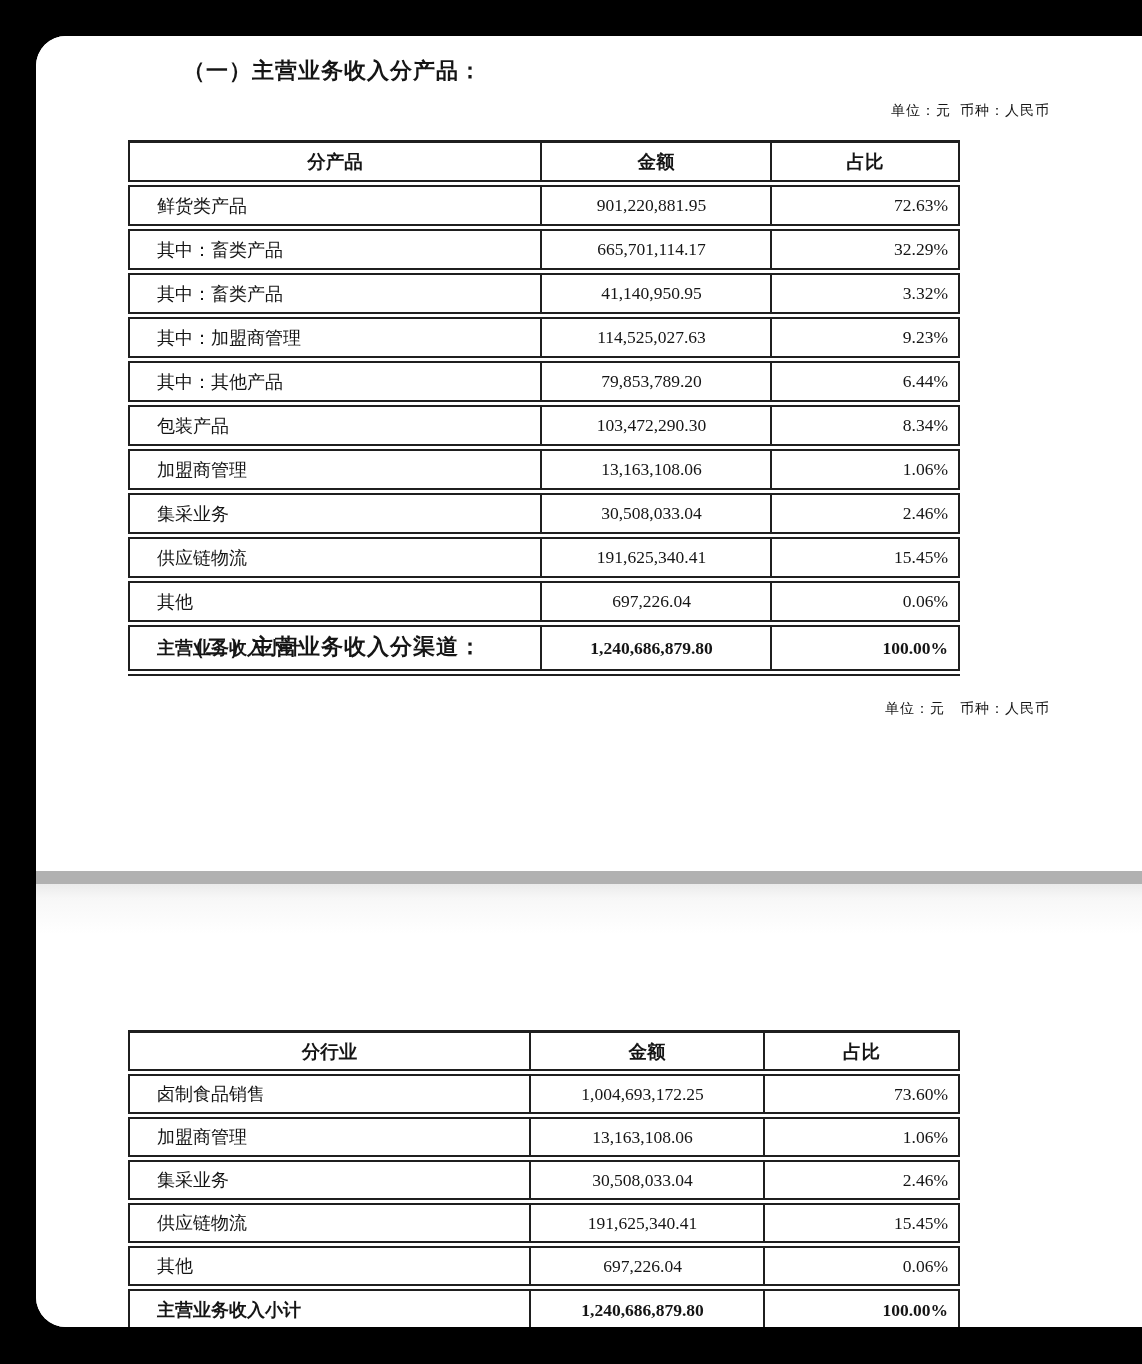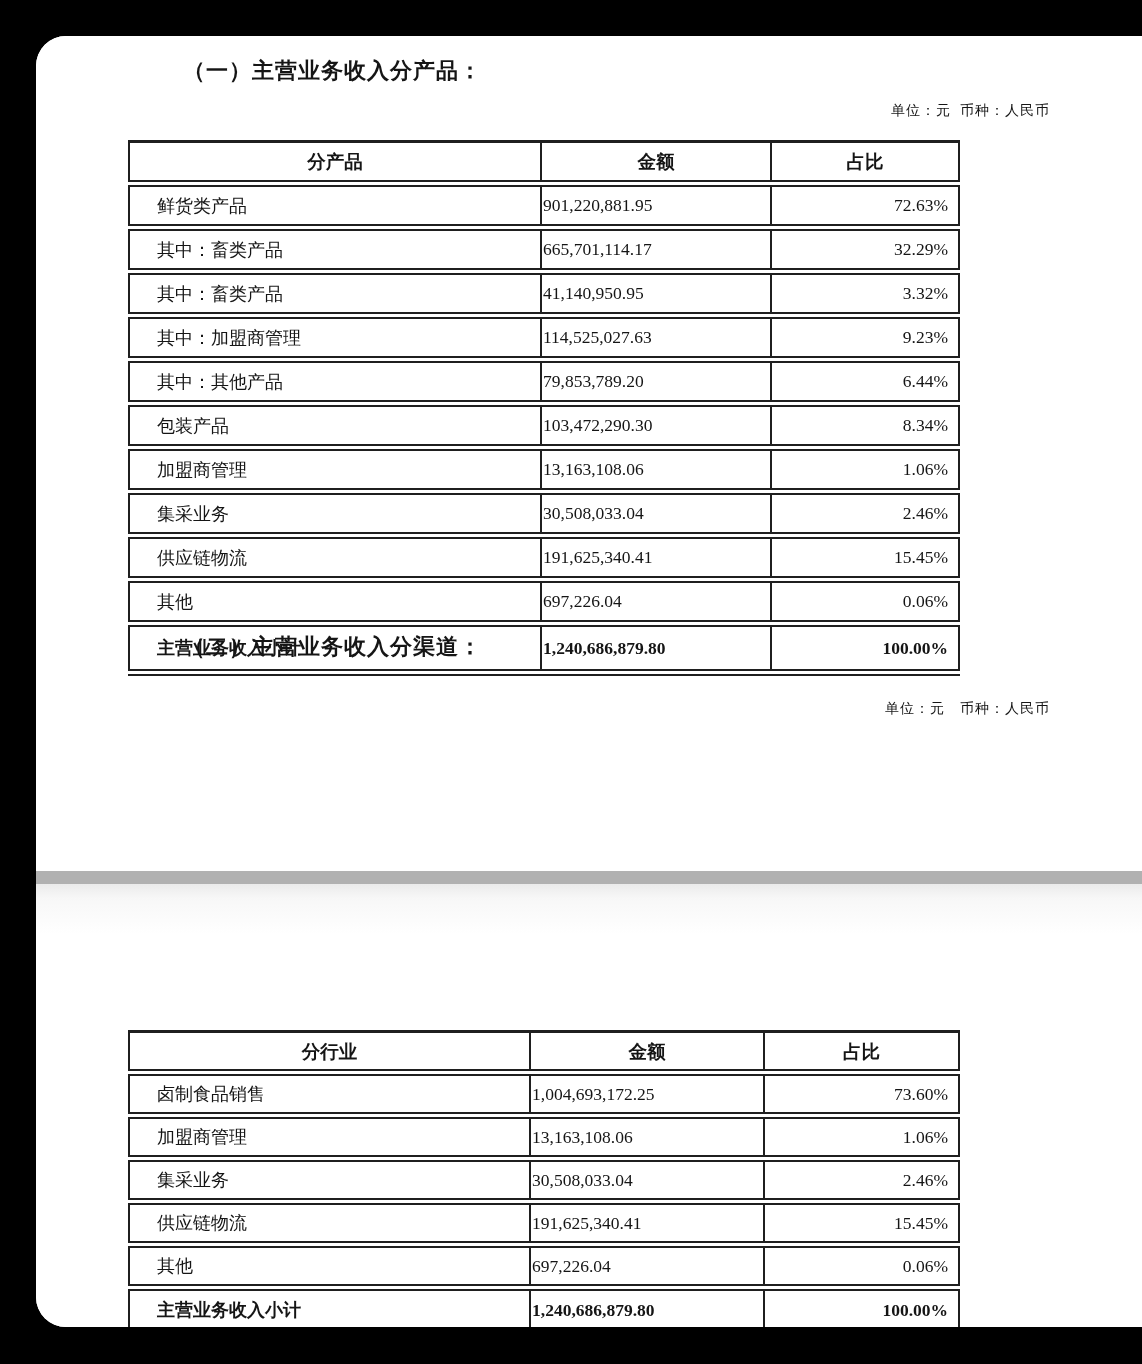--- a/index.html
+++ b/index.html
@@ -65,21 +65,21 @@
     font-weight:bold;text-align:center;
     font-size:18.5px;
   }
   .t1pos thead th{height:35px;}
   .t1pos tbody td{height:35px;}
   .t1pos tr.total-row td{height:40px;}
   .t2pos thead th{height:34px;}
   .t2pos tbody td{height:34px;}
   .t2pos tr.total-row td{height:36px;}
   .doc-table td.c0{text-align:left;padding-left:27px;font-size:18px;}
-  .doc-table td.c1{text-align:left;padding-right:10px;}
+  .doc-table td.c1{text-align:center;padding-right:10px;}
   .doc-table td.c2{text-align:right;padding-right:10px;}
   .doc-table tr.total-row td{font-weight:bold;}
 </style>
 </head>
 <body>
 
 <div class="stage">
   <div class="pages">
 
     <section class="page page1">

